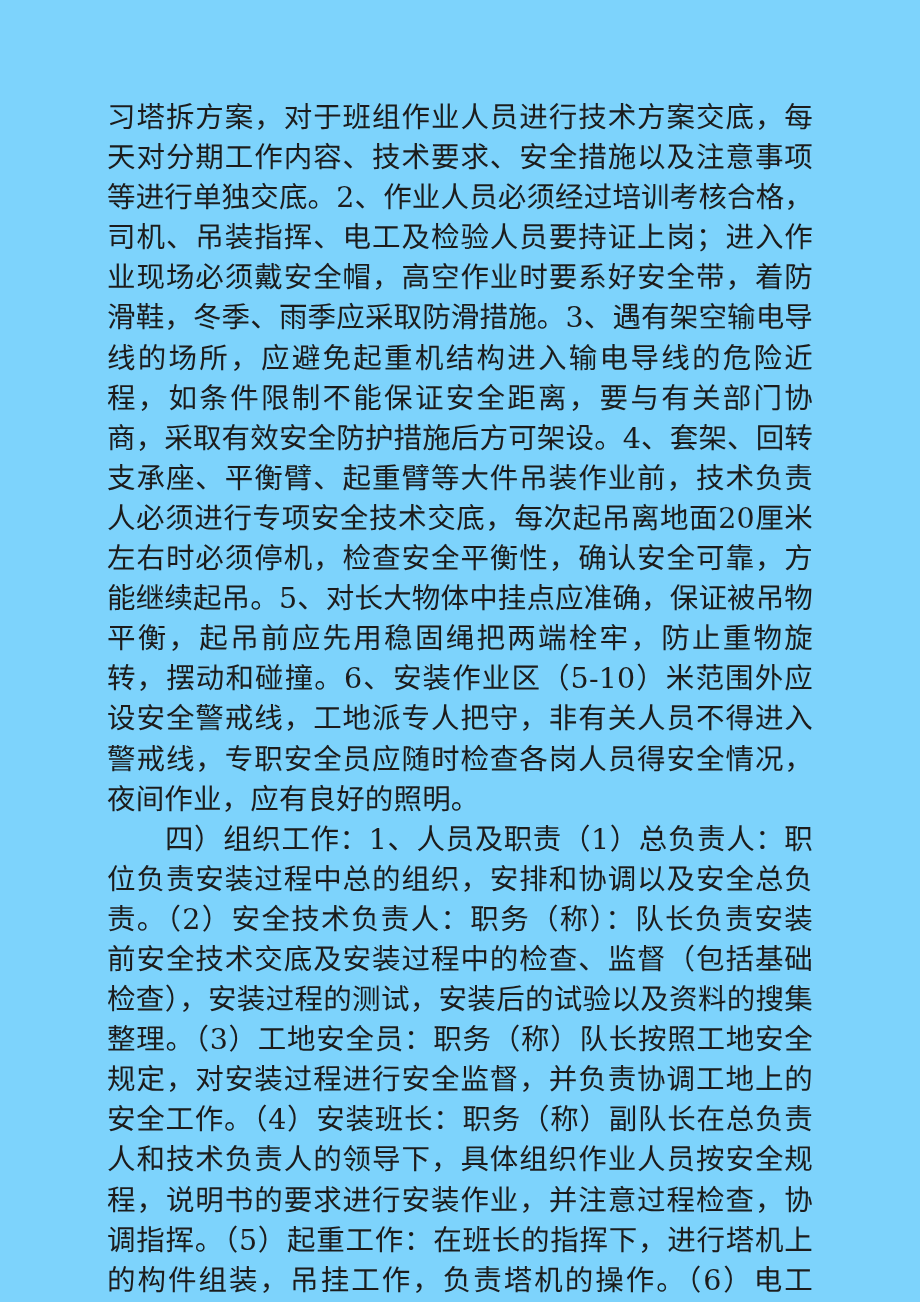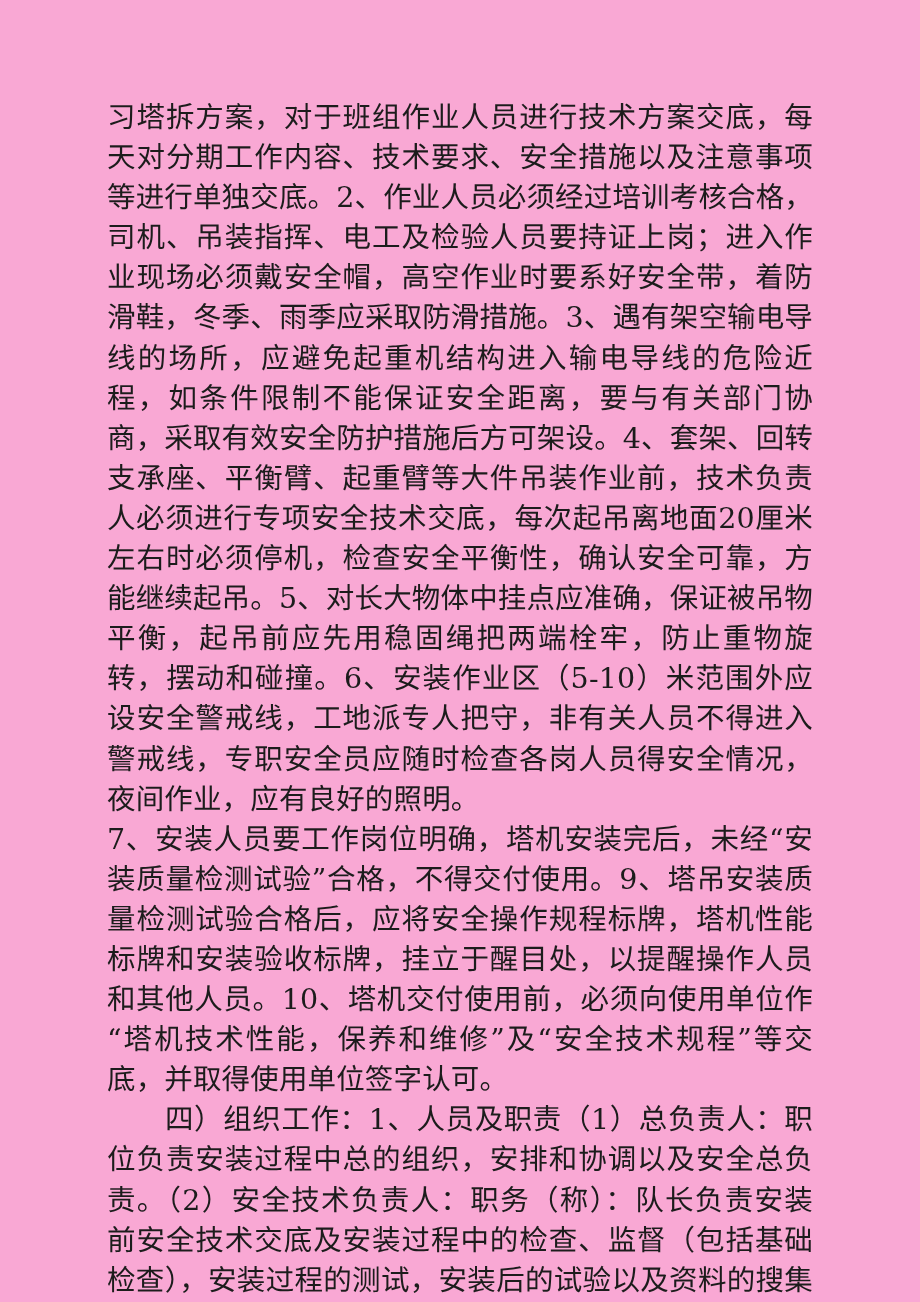--- a/index.html
+++ b/index.html
@@ -6,21 +6,21 @@
   html, body {
     margin: 0;
     padding: 0;
     background: #ffffff;
   }
 
   .page {
     position: relative;
     width: 920px;
     height: 1302px;
-    background: #f9a8d4;
+    background: #7dd3fc;
     overflow: hidden;
     box-sizing: border-box;
   }
 
   .text-body {
     position: absolute;
     left: 107px;
     top: 98px;
     width: 706px;
   }
@@ -49,19 +49,18 @@
 </style>
 </head>
 <body>
 
 <div class="page">
 
   <div class="text-body">
 
     <p class="para">习塔拆方案，对于班组作业人员进行技术方案交底，每天对分期工作内容、技术要求、安全措施以及注意事项等进行单独交底。2、作业人员必须经过培训考核合格，司机、吊装指挥、电工及检验人员要持证上岗；进入作业现场必须戴安全帽，高空作业时要系好安全带，着防滑鞋，冬季、雨季应采取防滑措施。3、遇有架空输电导线的场所，应避免起重机结构进入输电导线的危险近程，如条件限制不能保证安全距离，要与有关部门协商，采取有效安全防护措施后方可架设。4、套架、回转支承座、平衡臂、起重臂等大件吊装作业前，技术负责人必须进行专项安全技术交底，每次起吊离地面20厘米左右时必须停机，检查安全平衡性，确认安全可靠，方能继续起吊。5、对长大物体中挂点应准确，保证被吊物平衡，起吊前应先用稳固绳把两端栓牢，防止重物旋转，摆动和碰撞。6、安装作业区（5-10）米范围外应设安全警戒线，工地派专人把守，非有关人员不得进入警戒线，专职安全员应随时检查各岗人员得安全情况，夜间作业，应有良好的照明。</p>
 
-    <p class="para">7、安装人员要工作岗位明确，塔机安装完后，未经“安装质量检测试验”合格，不得交付使用。9、塔吊安装质量检测试验合格后，应将安全操作规程标牌，塔机性能标牌和安装验收标牌，挂立于醒目处，以提醒操作人员和其他人员。10、塔机交付使用前，必须向使用单位作“塔机技术性能，保养和维修”及“安全技术规程”等交底，并取得使用单位签字认可。</p>
 
     <p class="para indent-2">四）组织工作：1、人员及职责（1）总负责人：职位负责安装过程中总的组织，安排和协调以及安全总负责。（2）安全技术负责人：职务（称）：队长负责安装前安全技术交底及安装过程中的检查、监督（包括基础检查），安装过程的测试，安装后的试验以及资料的搜集整理。（3）工地安全员：职务（称）队长按照工地安全规定，对安装过程进行安全监督，并负责协调工地上的安全工作。（4）安装班长：职务（称）副队长在总负责人和技术负责人的领导下，具体组织作业人员按安全规程，说明书的要求进行安装作业，并注意过程检查，协调指挥。（5）起重工作：在班长的指挥下，进行塔机上的构件组装，吊挂工作，负责塔机的操作。（6）电工（2人）：负责塔机电气的安装，调试等。（7）指挥：在班长的安排下，负</p>
 
   </div>
 
 </div>
 
 </body></html>

